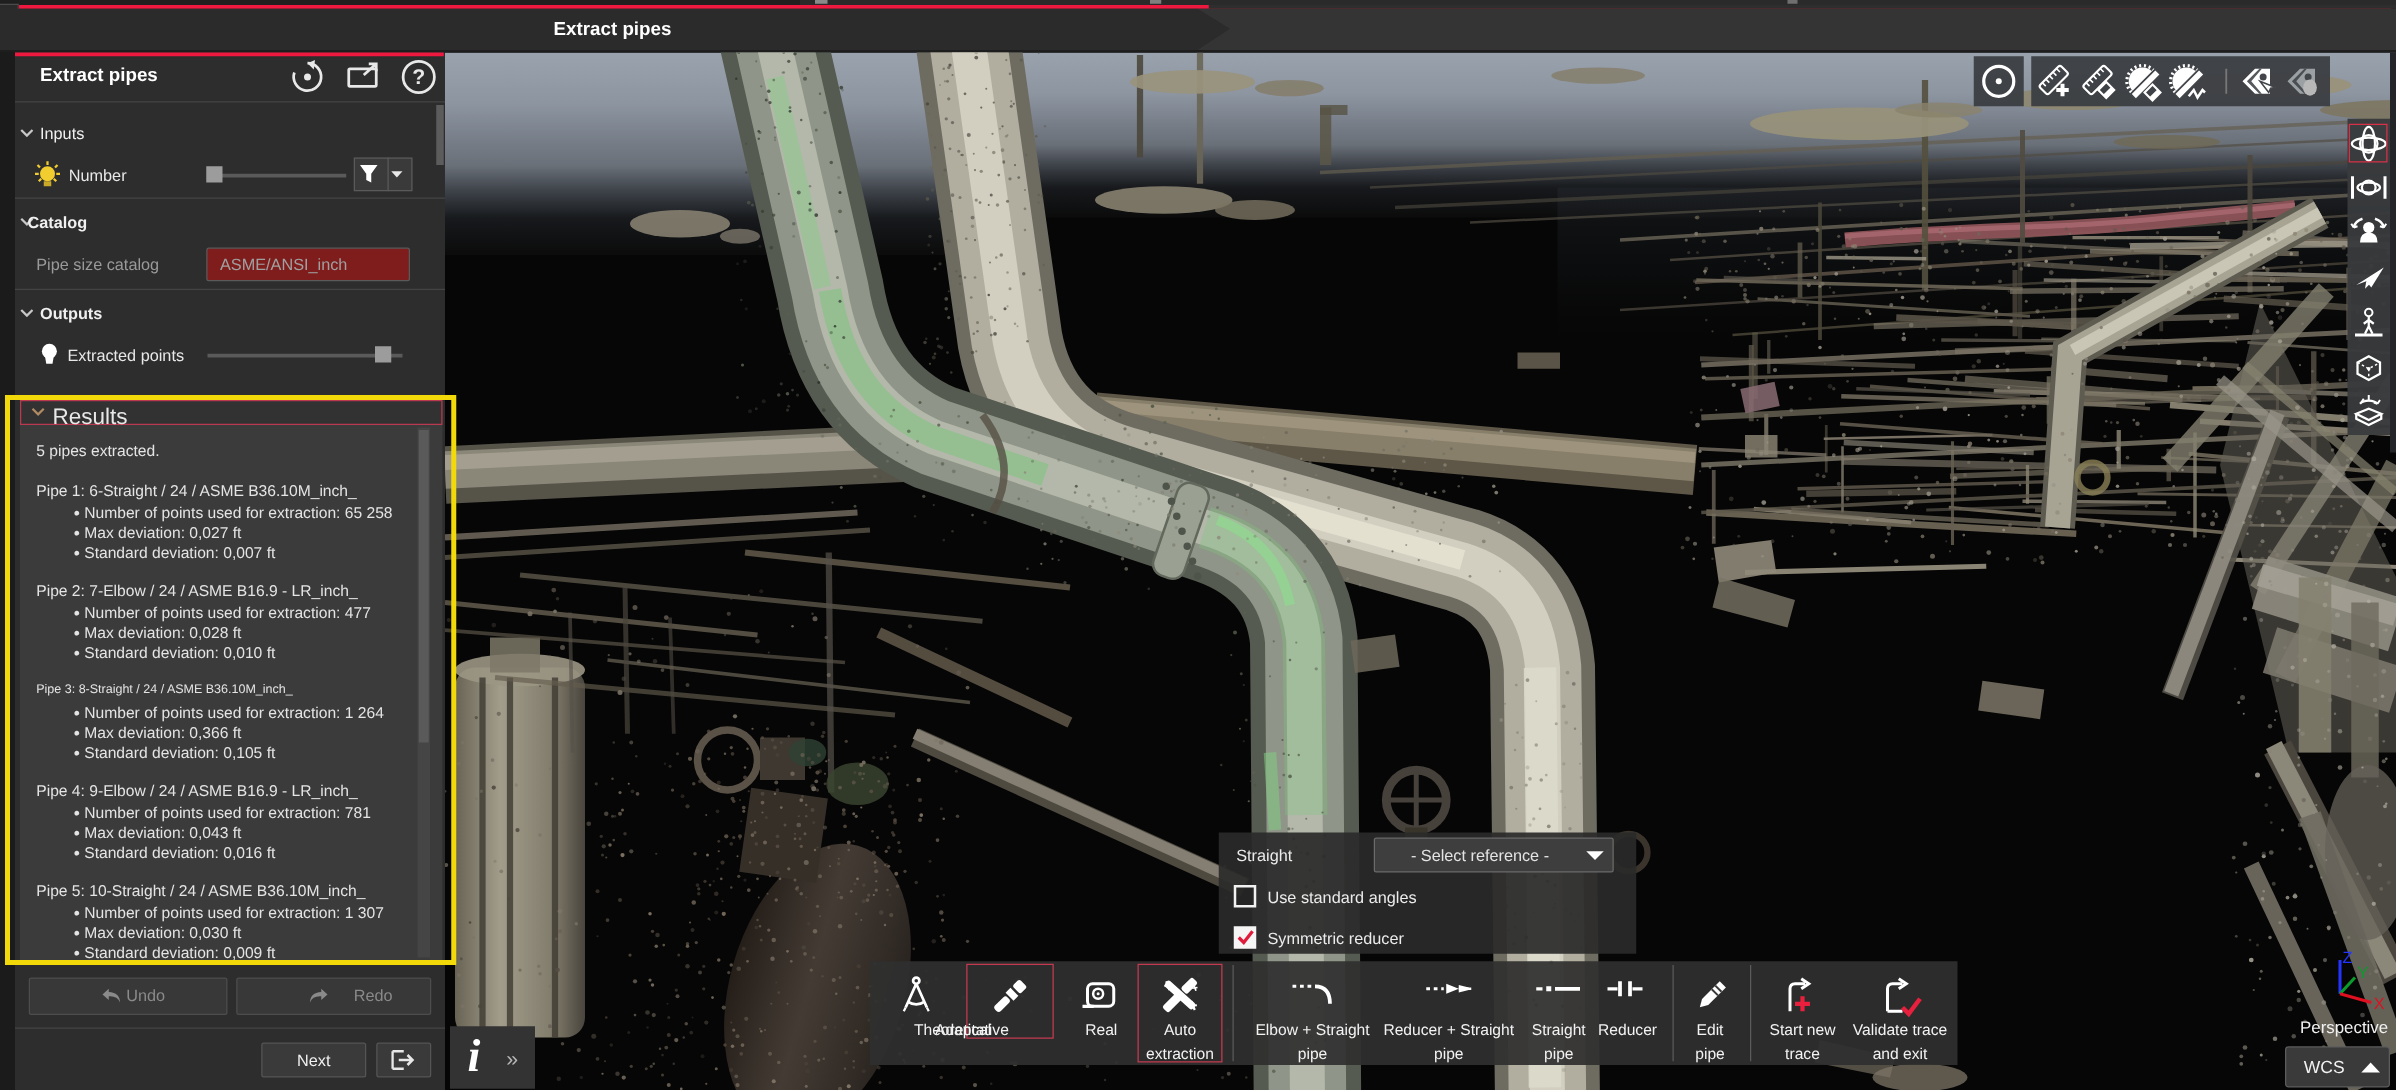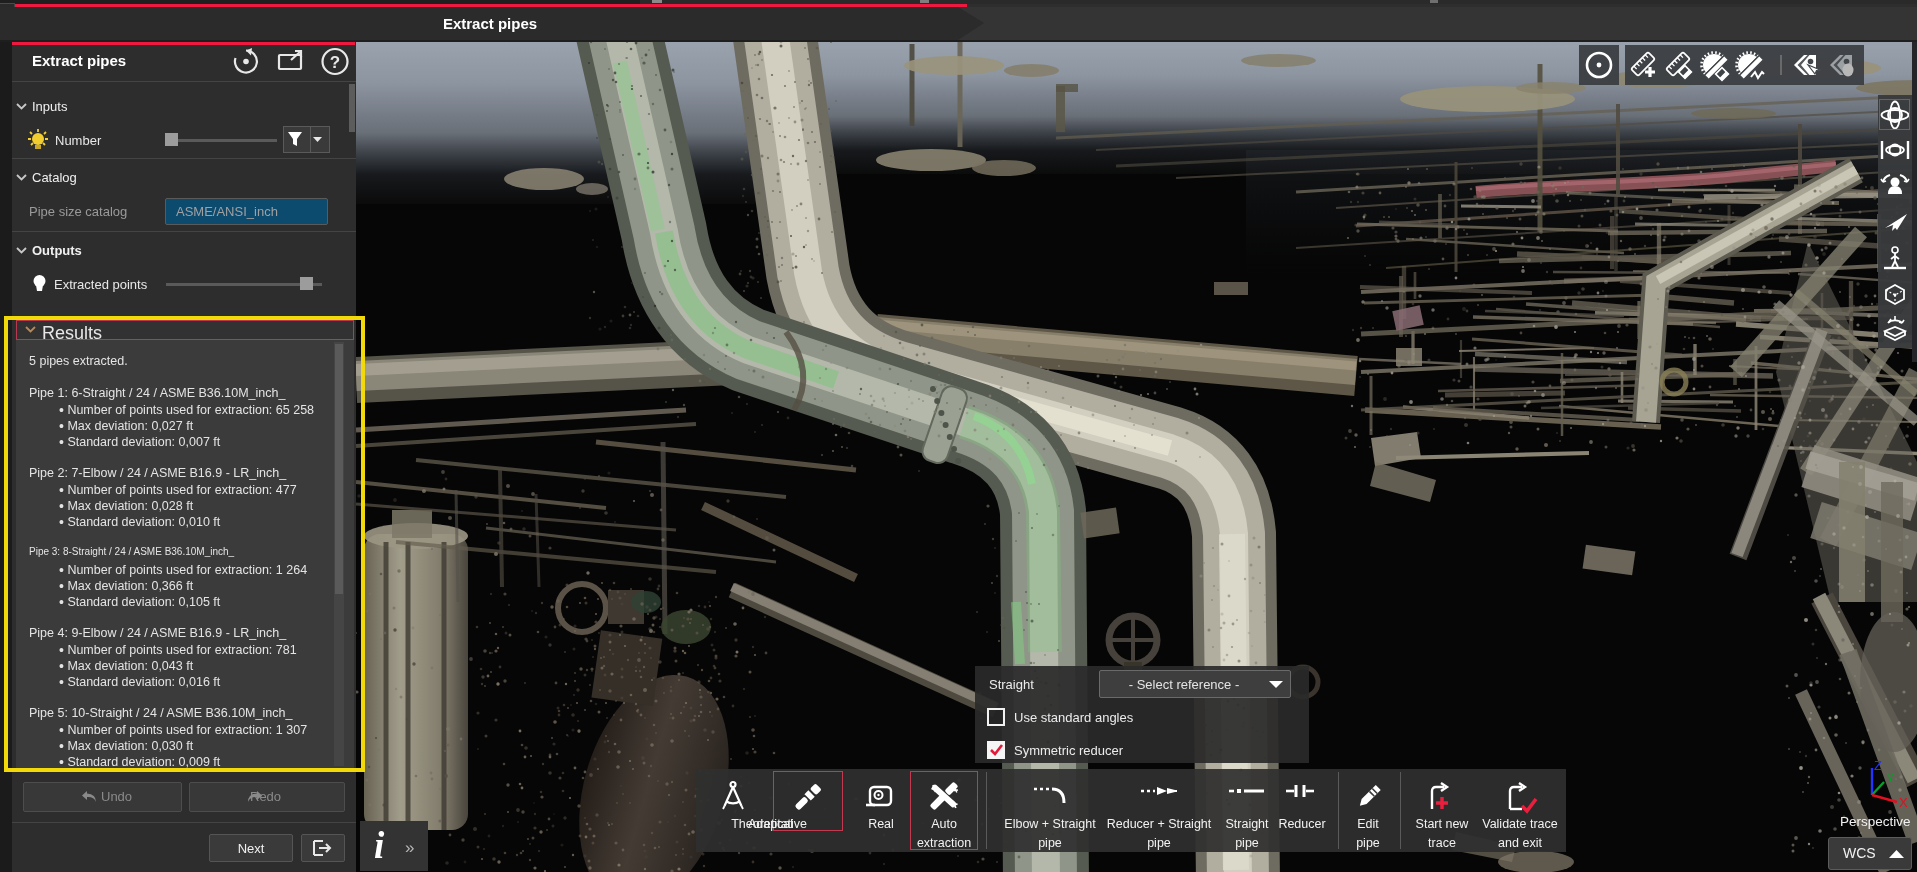--- a/index.html
+++ b/index.html
@@ -2298,23 +2298,23 @@
 <div class="abs" style="left:310px;top:126px;width:1px;height:27px;background:#5a5a5a"></div>
 <svg class="abs" style="left:287px;top:131px" width="40" height="17" viewBox="0 0 40 17">
 <path d="M1,1 L15,1 L10,8 L10,15 L6,13 L6,8 Z" fill="#fff"></path>
 <path d="M26,6 l4.5,5 l4.5,-5 z" fill="#e8e8e8"></path>
     </svg>
 <div class="abs" style="left:12px;top:158px;width:344px;height:1px;background:#444"></div>
 
 <svg class="abs" style="left:16px;top:174px" width="11" height="7" viewBox="0 0 11 7">
       <path d="M1,1 L5.5,5.5 L10,1" fill="none" stroke="#c8c8c8" stroke-width="1.8"></path>
     </svg>
-    <div class="abs" style="left:32px;top:170px;color:#f0f0f0;font-size:13px;font-weight:normal">Catalog</div>
+    <div class="abs" style="left:22px;top:170px;color:#f0f0f0;font-size:13px;font-weight:bold">Catalog</div>
 <div class="abs" style="left:29px;top:204px;color:#9a9a9a;font-size:13px">Pipe size catalog</div>
-<div class="abs" style="left:165px;top:198px;width:163px;height:27px;background:#0c4a6e;border:1px solid #5a5a5a;border-radius:2px;
+<div class="abs" style="left:165px;top:198px;width:163px;height:27px;background:#7f1d1d;border:1px solid #5a5a5a;border-radius:2px;
  color:#a0a0a0;font-size:13px;line-height:25px;padding-left:10px">ASME/ANSI_inch</div>
 <div class="abs" style="left:12px;top:231px;width:344px;height:1px;background:#444"></div>
 
 <svg class="abs" style="left:16px;top:247px" width="11" height="7" viewBox="0 0 11 7">
       <path d="M1,1 L5.5,5.5 L10,1" fill="none" stroke="#c8c8c8" stroke-width="1.8"></path>
     </svg>
     <div class="abs" style="left:32px;top:243px;color:#f0f0f0;font-size:13px;font-weight:bold">Outputs</div>
 <svg class="abs" style="left:32px;top:274px" width="15" height="21" viewBox="0 0 15 21">
 <circle cx="7.5" cy="7" r="6" fill="#fff"></circle>
       <path d="M4,11 l7,0 l-1,6 l-5,0 z" fill="#fff"></path>
@@ -2356,21 +2356,21 @@
 
 <div class="abs" style="left:23px;top:782px;width:159px;height:30px;background:#383838;border:1px solid #4d4d4d;border-radius:2px"></div>
 <div class="abs" style="left:189px;top:782px;width:156px;height:30px;background:#383838;border:1px solid #4d4d4d;border-radius:2px"></div>
 <svg class="abs" style="left:80px;top:789px" width="18" height="16" viewBox="0 0 18 16">
 <path d="M7,2 L2,6.5 L7,11 L7,8 Q14,7.5 16,13 Q16,5 7,4.5 Z" fill="#8a8a8a"></path>
     </svg>
 <div class="abs" style="left:101px;top:789px;color:#8a8a8a;font-size:13px">Undo</div>
 <svg class="abs" style="left:246px;top:789px" width="18" height="16" viewBox="0 0 18 16">
 <path d="M11,2 L16,6.5 L11,11 L11,8 Q4,7.5 2,13 Q2,5 11,4.5 Z" fill="#8a8a8a"></path>
     </svg>
-<div class="abs" style="left:250px;top:789px;color:#8a8a8a;font-size:13px">Redo</div>
+<div class="abs" style="left:283px;top:789px;color:#8a8a8a;font-size:13px">Redo</div>
 <div class="abs" style="left:12px;top:822px;width:344px;height:1px;background:#444"></div>
 <div class="abs" style="left:209px;top:834px;width:84px;height:28px;background:#3a3a3a;border:1px solid #555;border-radius:2px;
  color:#f0f0f0;font-size:13px;display:flex;align-items:center;justify-content:center">Next</div>
 <div class="abs" style="left:301px;top:834px;width:44px;height:28px;background:#3a3a3a;border:1px solid #555;border-radius:2px"></div>
 <svg class="abs" style="left:313px;top:840px" width="20" height="16" viewBox="0 0 20 16">
 <path d="M1,1 L10,1 M1,15 L10,15 M1,1 L1,15" stroke="#e8e8e8" stroke-width="2" fill="none"></path>
 <path d="M6,8 L17,8 M13,4 L17,8 L13,12" stroke="#e8e8e8" stroke-width="2" fill="none"></path>
     </svg>
 
 <div class="abs" style="left:360px;top:821px;width:68px;height:50px;background:#333333"></div>

